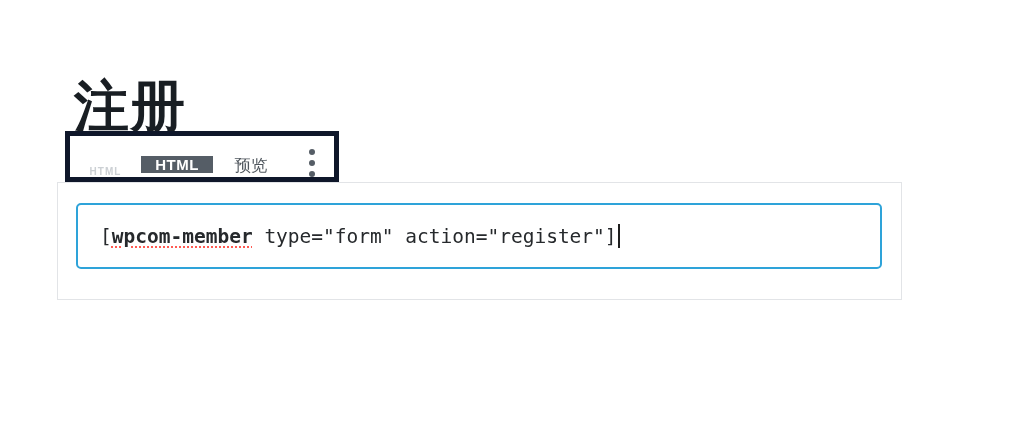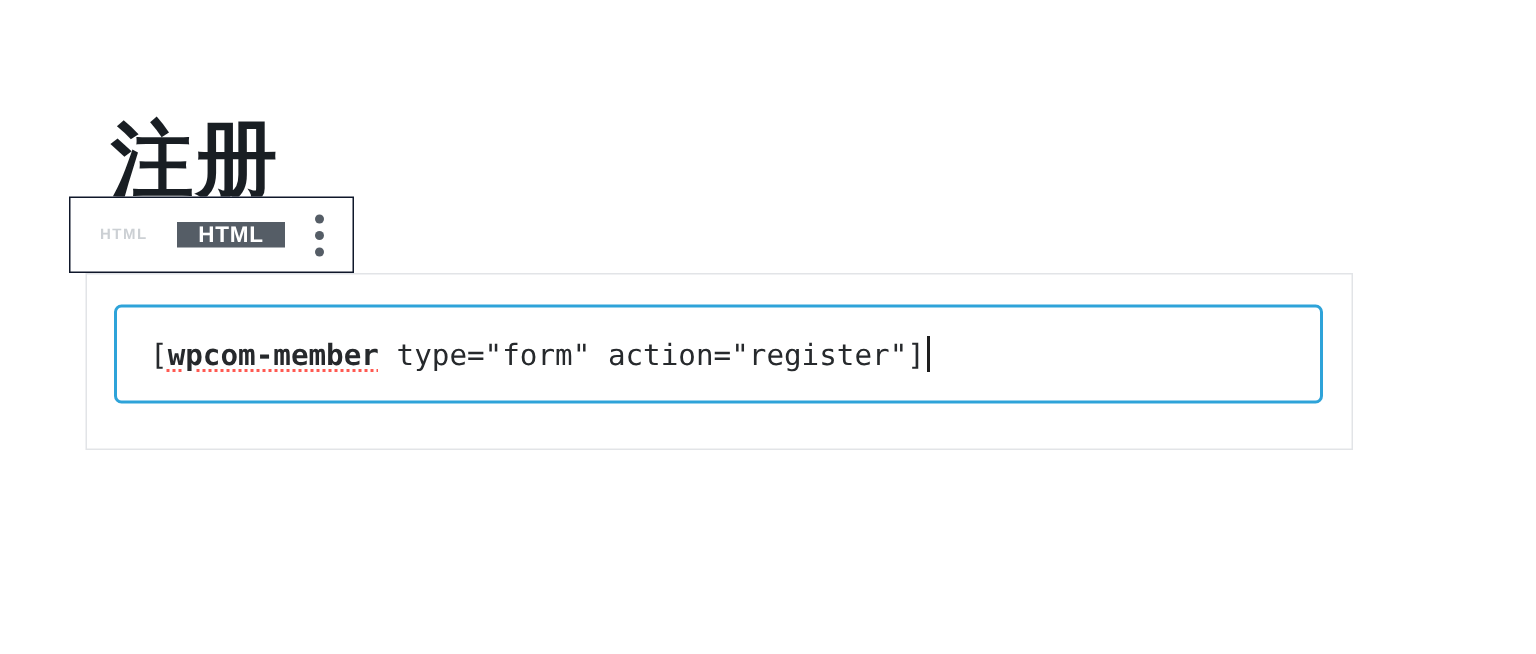--- a/index.html
+++ b/index.html
@@ -24,27 +24,27 @@
     line-height: 1.1;
     color: #191e23;
     letter-spacing: 1px;
     z-index: 1;
     white-space: nowrap;
   }
 
   
   .block-toolbar {
     position: absolute;
-    left: 46px;
+    left: 65px;
     top: 131px;
     height: 51px;
     background: #ffffff;
-    border: 1px solid #0f172a;
+    border: 5px solid #0f172a;
     display: flex;
-    align-items: center;
+    align-items: flex-end;
     z-index: 2;
   }
   .block-type {
     width: 71px;
     display: flex;
     align-items: center;
     justify-content: center;
     background: transparent;
     border: none;
     cursor: pointer;
@@ -152,20 +152,21 @@
 
 <div class="canvas">
 
   <h1 class="post-title">注册</h1>
 
   <div class="block-toolbar">
     <button class="block-type">
       <span class="block-type-label">HTML</span>
     </button>
     <button class="tab tab-html">HTML</button>
+    <button class="tab tab-preview">预览</button>
     <div class="toolbar-divider"></div>
     <button class="kebab">
       <span class="kebab-icon">
         <i></i>
           <i></i>
           <i></i>
       </span>
     </button>
   </div>
 

